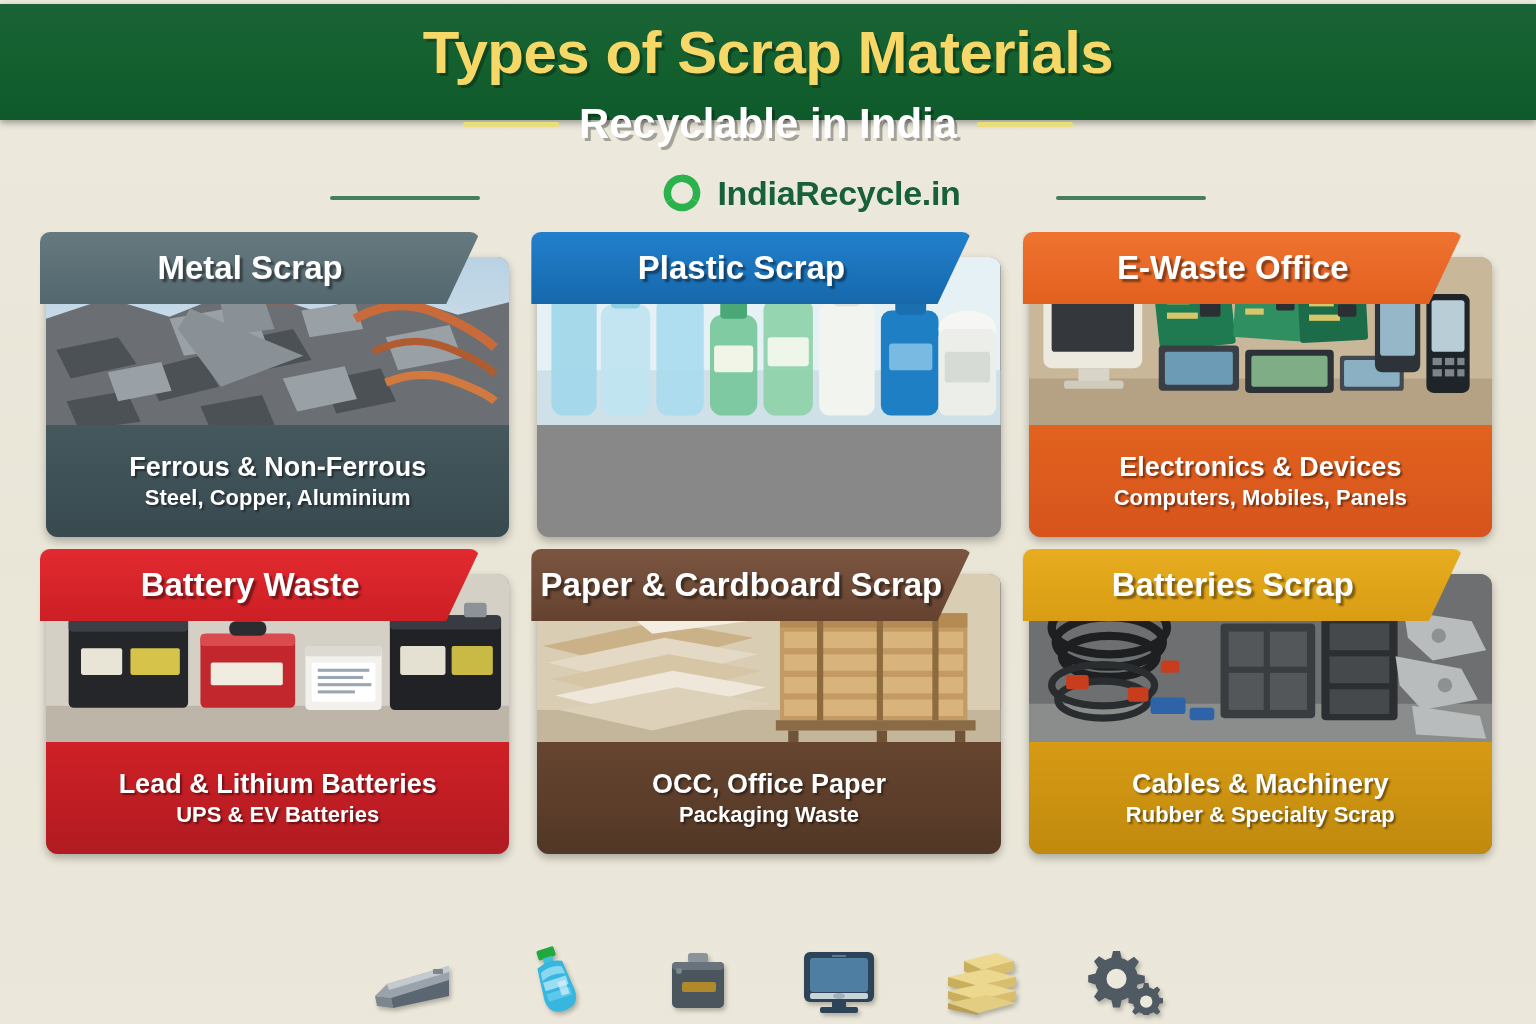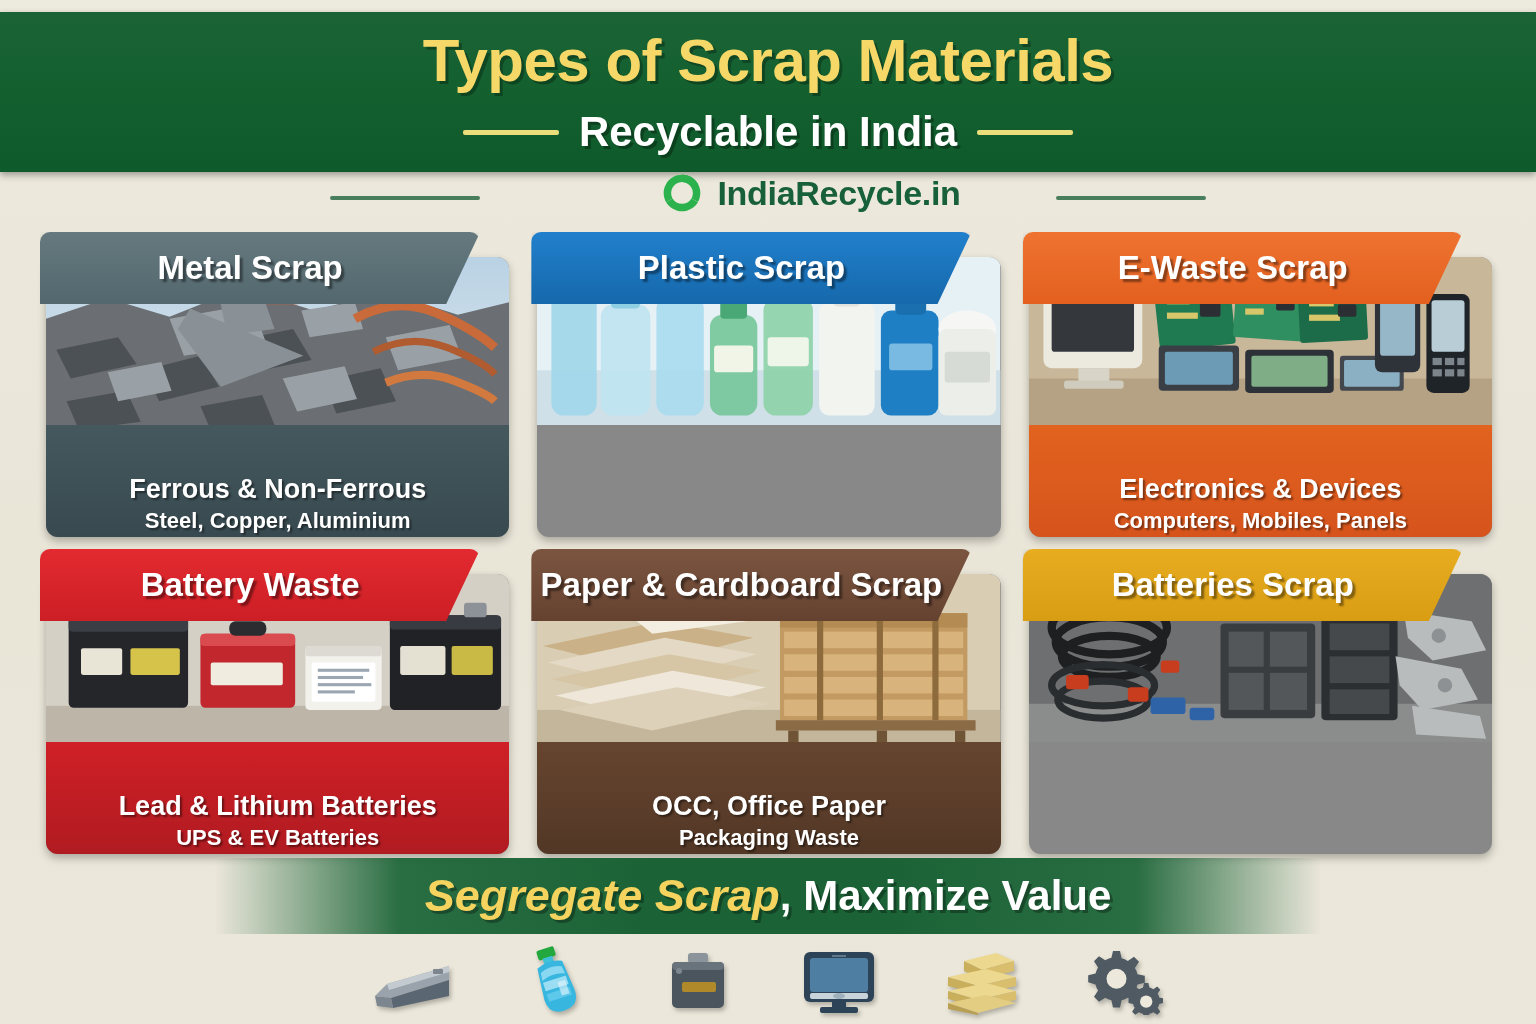--- a/index.html
+++ b/index.html
@@ -10,21 +10,21 @@
     overflow: hidden;
   }
   .page {
     position: relative;
     width: 1536px; height: 1024px;
     background: linear-gradient(180deg,#edeade 0%,#e9e5d7 55%,#ebe7da 100%);
   }
 
   
   .header {
-    position: absolute; left: 0; top: 12px; width: 1536px; height: 160px;
+    position: absolute; left: 0; top: 4px; width: 1536px; height: 116px;
     background: linear-gradient(180deg,#1b6336 0%,#14602f 45%,#0f5a2b 100%);
     box-shadow: 0 3px 7px rgba(0,0,0,.35);
   }
   .header-title {
     position: absolute; top: 14px; left: 0; width: 100%;
     text-align: center;
     font-size: 60px; font-weight: bold; letter-spacing: -0.5px;
     color: #f6d868;
     text-shadow: 3px 3px 0 rgba(0,0,0,.28);
   }
@@ -75,21 +75,21 @@
     border-radius: 12px;
     overflow: hidden;
     box-shadow: 0 4px 9px rgba(0,0,0,.28);
     background: #888;
   }
   .photo { position: absolute; left:0; right:0; top:0; height: 168px; overflow:hidden; }
   .photo-canvas { position:absolute; inset:0; }
   .footer {
     position: absolute; left:0; right:0; top: 168px; bottom: 0;
     display: flex; flex-direction: column;
-    align-items: center; justify-content: flex-end;
+    align-items: center; justify-content: center;
     padding: 4px 8px;
   }
   .f-main {
     font-size: 27px; font-weight: bold; color: #fff; line-height: 1.12;
     text-shadow: 2px 2px 2px rgba(0,0,0,.45);
     text-align:center;
   }
   .f-sub {
     font-size: 22px; font-weight: bold; color: #fff; line-height: 1.15;
     text-shadow: 2px 2px 2px rgba(0,0,0,.45);
@@ -308,21 +308,21 @@
                 <rect x="416" y="109" width="7" height="7"></rect>
             </g>
           </svg>
         </div>
         <div class="footer" style="background:linear-gradient(180deg,#e2621f,#d6541c)">
           <div class="f-main">Electronics &amp; Devices</div>
           <div class="f-sub">Computers, Mobiles, Panels</div>
         </div>
       </div>
       <div class="banner" style="background:linear-gradient(180deg,#ef7330,#e3601f)">
-        <span class="banner-txt">E-Waste Scrap</span>
+        <span class="banner-txt">E-Waste Office</span>
       </div>
     </div>
 
     <div class="card">
       <div class="card-body">
         <div class="photo">
           <svg class="photo-canvas" viewBox="0 0 450 168" preserveAspectRatio="none">
             <rect width="450" height="168" fill="#d5d0c6"></rect>
             <rect y="128" width="450" height="40" fill="#bdb6a8"></rect>
 
@@ -462,32 +462,32 @@
               <path d="M364 36 L430 46 L444 74 L392 84 L368 62 Z"></path>
               <path d="M356 80 L420 92 L436 122 L382 132 L360 108 Z"></path>
               <path d="M372 128 L438 138 L444 160 L376 156 Z"></path>
             </g>
             <g fill="#8d9193">
               <circle cx="398" cy="60" r="7"></circle>
                 <circle cx="404" cy="108" r="7"></circle>
             </g>
           </svg>
         </div>
+        <div class="footer" style="background:linear-gradient(180deg,#d79a14,#c08a0e)">
+          <div class="f-main">Cables &amp; Machinery</div>
+          <div class="f-sub">Rubber &amp; Specialty Scrap</div>
+        </div>
       </div>
       <div class="banner" style="background:linear-gradient(180deg,#e7ac20,#d99d13)">
         <span class="banner-txt">Batteries Scrap</span>
       </div>
     </div>
 
   </div>
 
-  <div class="tagline-band">
-    <span class="tag-a">Segregate Scrap</span>
-    <span class="tag-b">, Maximize Value</span>
-  </div>
 
   <div class="icon-strip">
 
     <div class="icon-cell">
       <svg width="84" height="58" viewBox="0 0 84 58">
         <polygon points="4,44 16,32 78,14 78,28 20,46" fill="#9aa3ab"></polygon>
         <polygon points="20,46 78,28 78,44 22,56" fill="#5a6672"></polygon>
         <polygon points="4,44 20,46 22,56 6,54" fill="#7c868f"></polygon>
         <polygon points="16,32 78,14 78,20 18,38" fill="#c3cad0"></polygon>
         <rect x="62" y="17" width="10" height="5" rx="1" fill="#7d868e"></rect>

